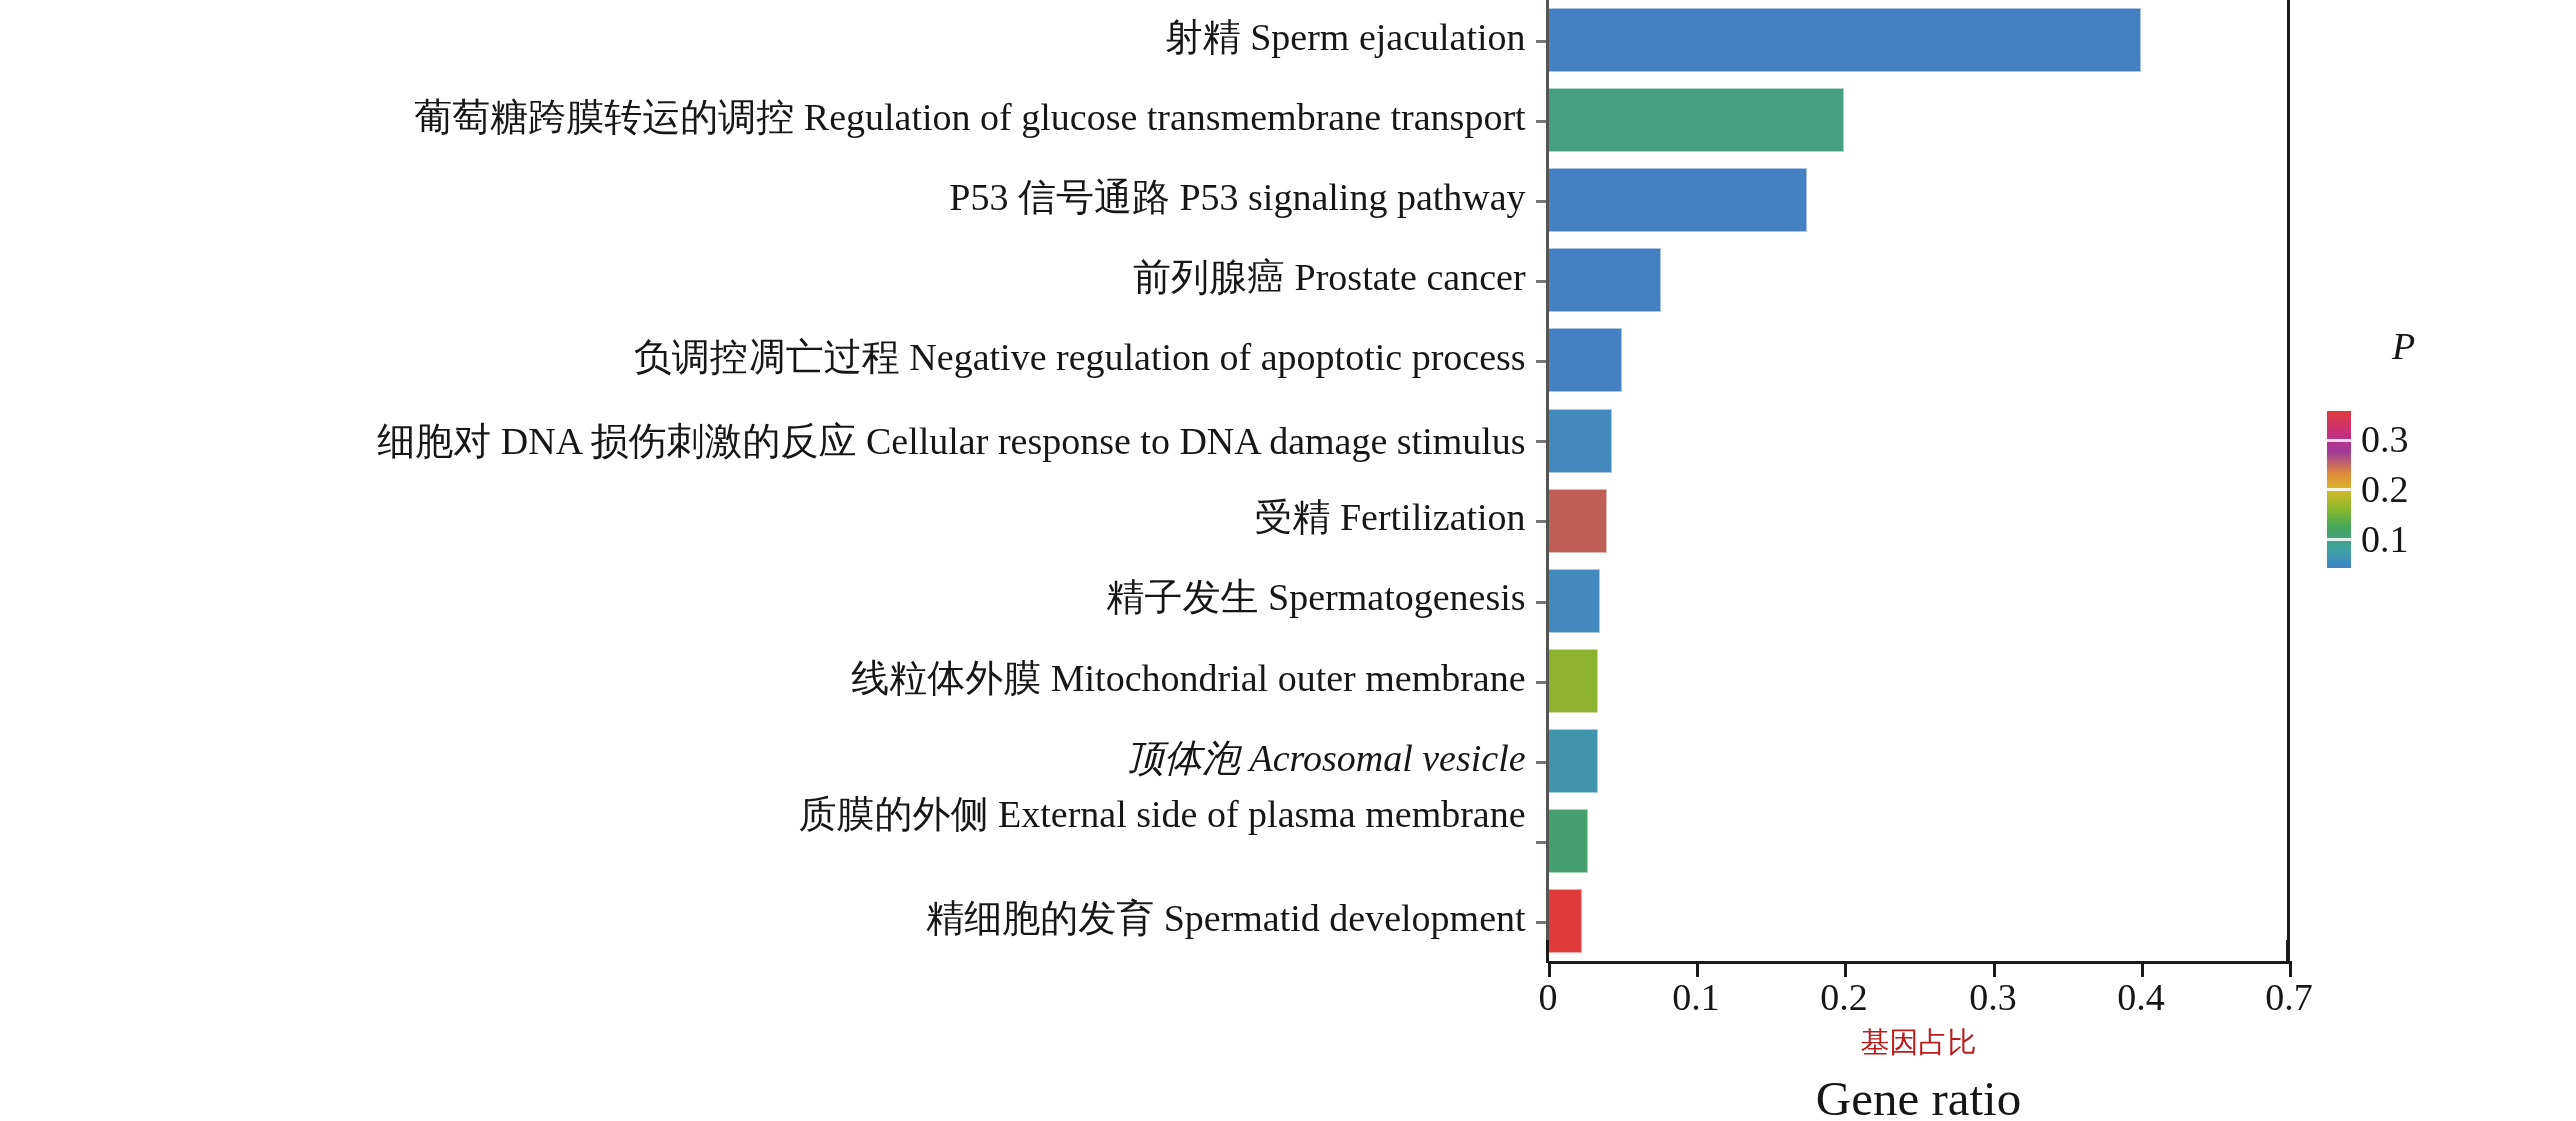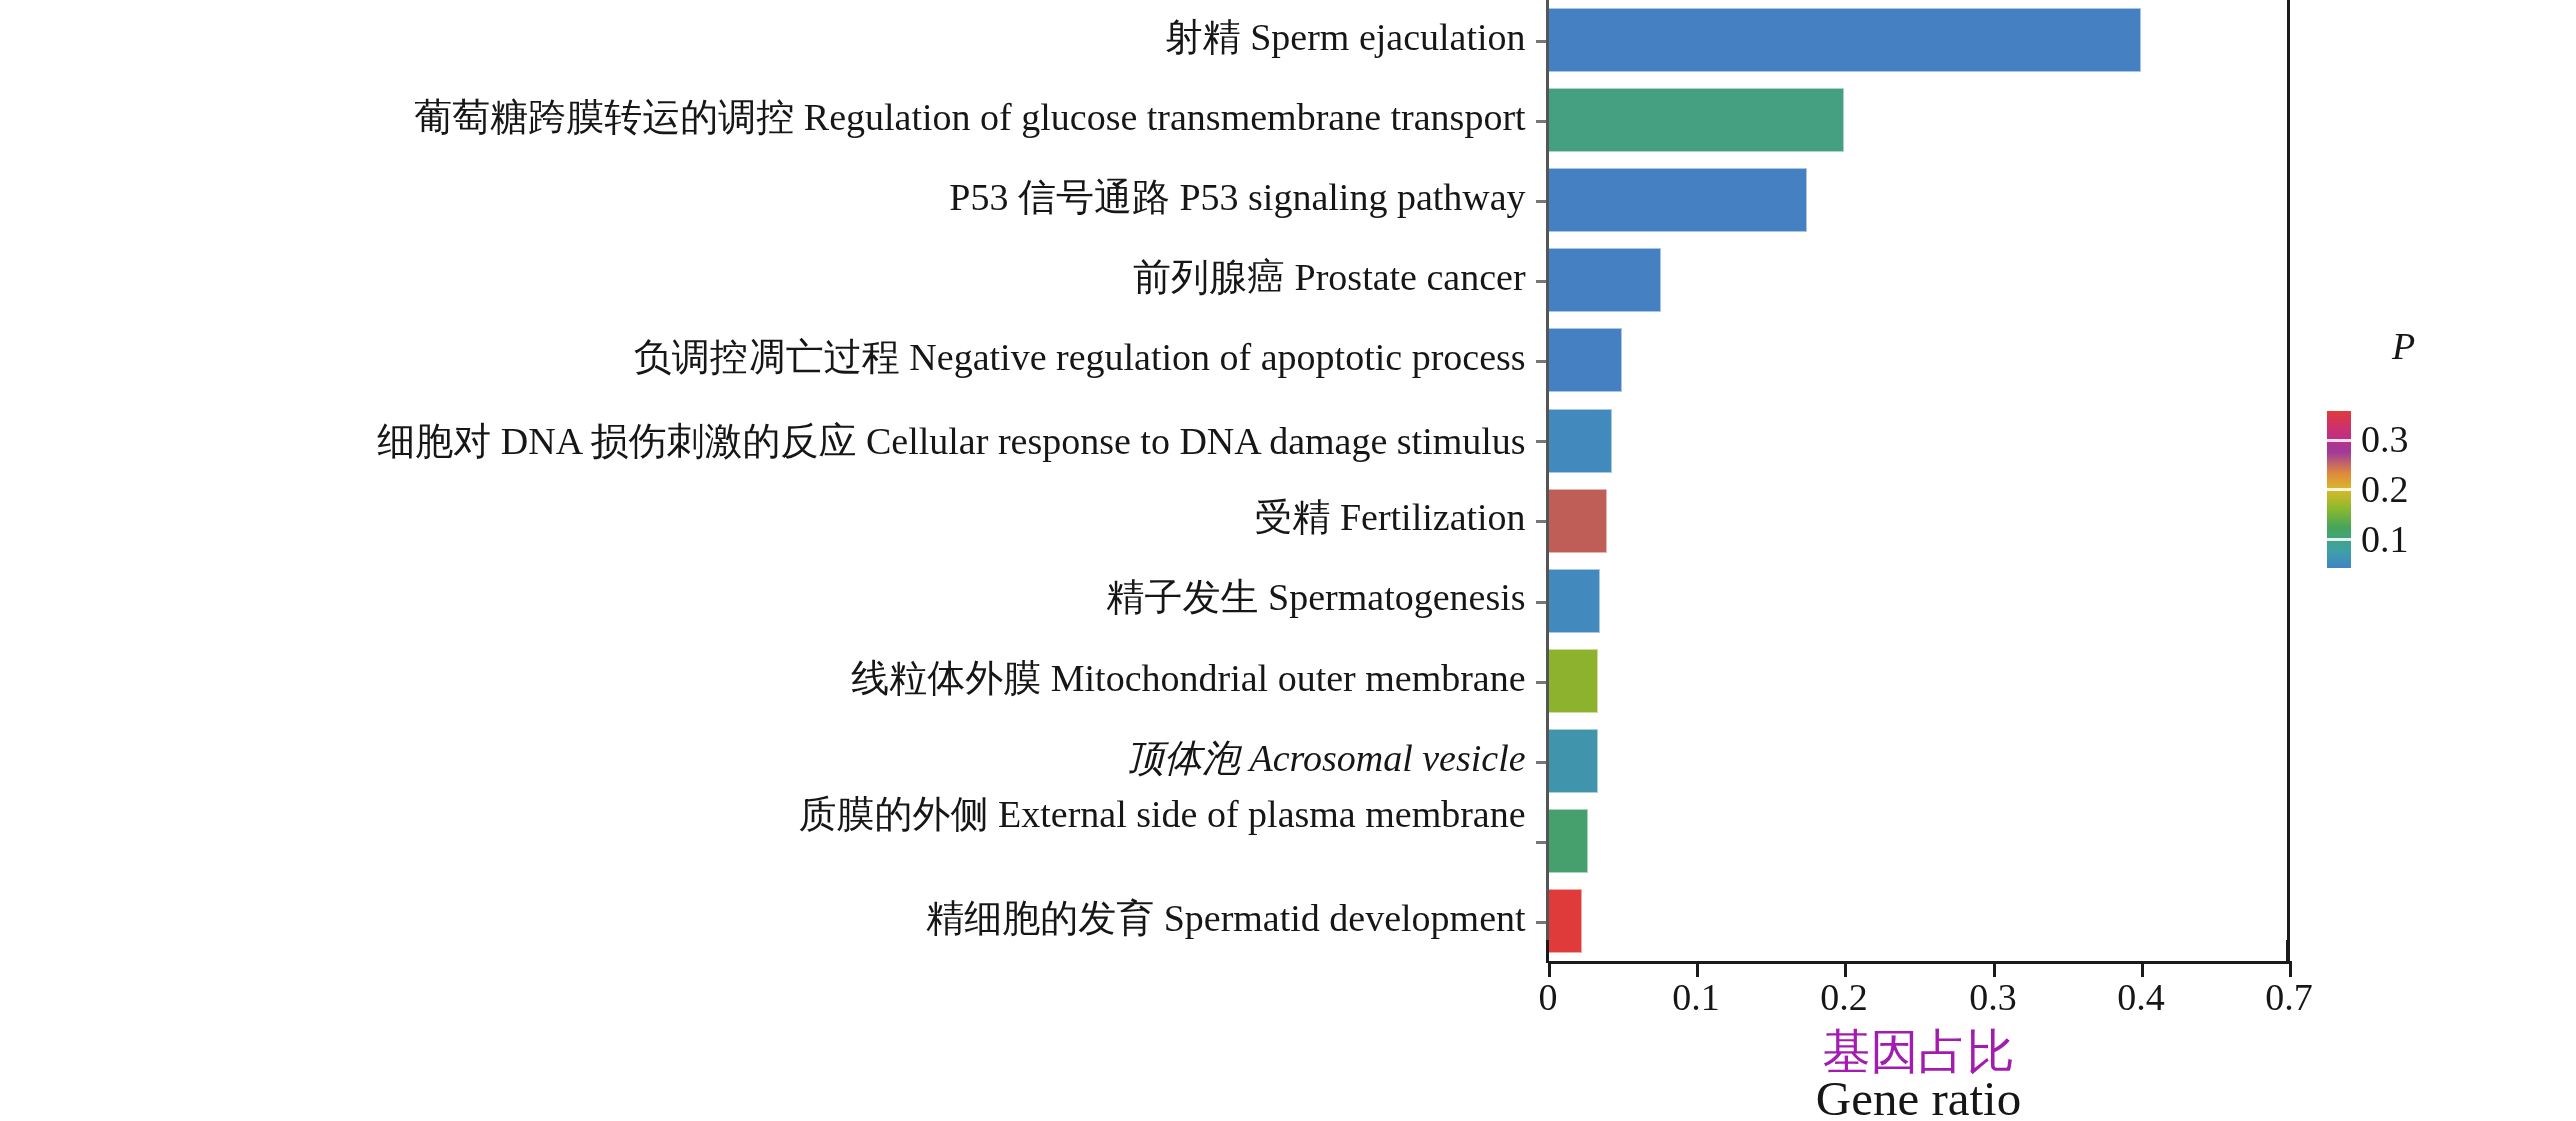--- a/index.html
+++ b/index.html
@@ -125,23 +125,23 @@
     height: 2.5px;
     background: #777777;
   }
 
   #xaxis-title-cn {
     position: absolute;
     left: 1548px;
     top: 1027px;
     width: 741px;
     text-align: center;
-    font-size: 48px;
+    font-size: 29px;
     line-height: 1.05;
-    color: #a21caf;
+    color: #b91c1c;
   }
   #xaxis-title-en {
     position: absolute;
     left: 1548px;
     top: 1073px;
     width: 741px;
     text-align: center;
     font-size: 49px;
     line-height: 1.05;
     color: #161616;

